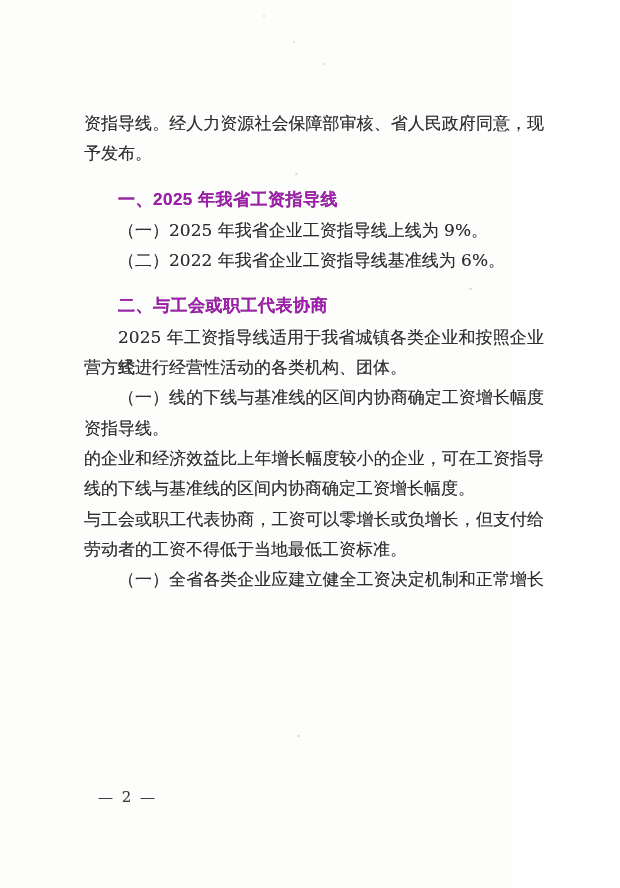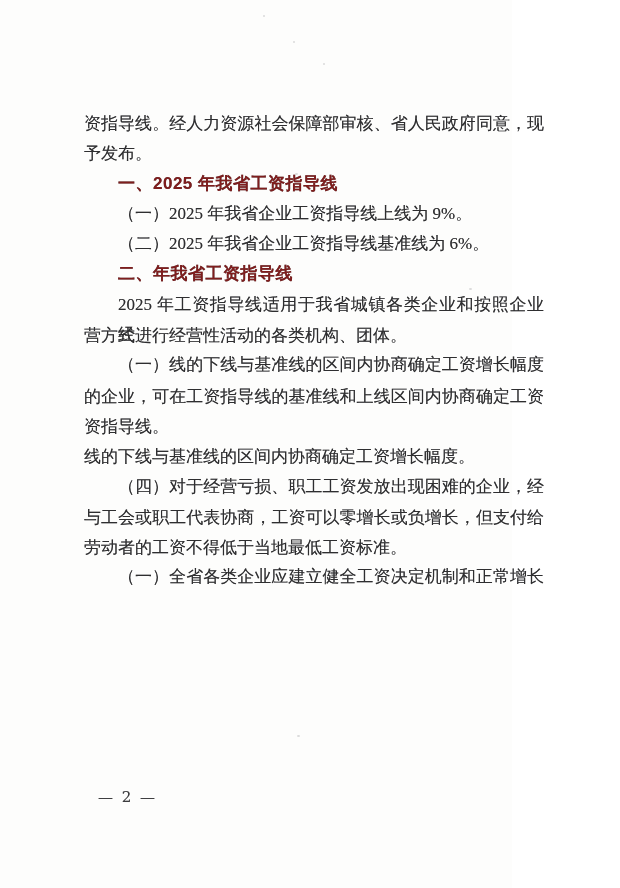--- a/index.html
+++ b/index.html
@@ -34,28 +34,28 @@
     overflow: visible;
     white-space: normal;
   }
   .line.fill {
     text-align: justify;
     text-align-last: justify;
     text-justify: inter-character;
   }
   .line.indent {
     padding-left: 34px;
-    font-family: Liberation Serif, serif;
   }
   .line.heading {
     font-family: "Liberation Sans", "DejaVu Sans", sans-serif;
     font-weight: 700;
-    color: #7f1d1d;
+    color: #a21caf;
     letter-spacing: 0.5px;
     text-shadow: 0 0 0.5px rgba(40,40,42,0.7);
+    margin-top: 16px;
   }
   .page-number {
     position: absolute;
     left: 98px;
     top: 788px;
     font-family: "DejaVu Serif", "Liberation Serif", serif;
     font-size: 15px;
     letter-spacing: 2px;
     color: #3c3c3e;
     text-shadow: 0 0 0.5px rgba(70,70,72,0.5);
@@ -69,29 +69,28 @@
 </style>
 </head>
 <body>
 
 <div class="paper">
   <div class="body-text">
       <div class="line fill">资指导线。经人力资源社会保障部审核、省人民政府同意，现</div>
       <div class="line">予发布。</div>
       <div class="line heading indent">一、2025 年我省工资指导线</div>
       <div class="line indent">（一）2025 年我省企业工资指导线上线为 9%。</div>
-      <div class="line indent">（二）2025 年我省企业工资指导线基准线为 6%。</div>
-      <div class="line heading indent">二、年我省工资指导线</div>
+      <div class="line indent">（二）2022 年我省企业工资指导线基准线为 6%。</div>
+      <div class="line heading indent">二、与工会或职工代表协商</div>
       <div class="line indent fill">2025 年工资指导线适用于我省城镇各类企业和按照企业经</div>
       <div class="line">营方式进行经营性活动的各类机构、团体。</div>
       <div class="line indent fill">（一）线的下线与基准线的区间内协商确定工资增长幅度</div>
-      <div class="line fill">的企业，可在工资指导线的基准线和上线区间内协商确定工资</div>
       <div class="line">资指导线。</div>
+      <div class="line fill">的企业和经济效益比上年增长幅度较小的企业，可在工资指导</div>
       <div class="line">线的下线与基准线的区间内协商确定工资增长幅度。</div>
-      <div class="line indent fill">（四）对于经营亏损、职工工资发放出现困难的企业，经</div>
       <div class="line fill">与工会或职工代表协商，工资可以零增长或负增长，但支付给</div>
       <div class="line">劳动者的工资不得低于当地最低工资标准。</div>
       <div class="line indent fill">（一）全省各类企业应建立健全工资决定机制和正常增长</div>
     </div>
   <div class="page-number">— 2 —</div>
   <div class="speck" style="left:263px;top:15px;width:2px;height:2px;"></div>
   <div class="speck" style="left:293px;top:41px;width:2px;height:2px;"></div>
   <div class="speck" style="left:323px;top:63px;width:2px;height:2px;"></div>
   <div class="speck" style="left:295px;top:173px;width:3px;height:2px;"></div>
   <div class="speck" style="left:469px;top:288px;width:3px;height:2px;"></div>

